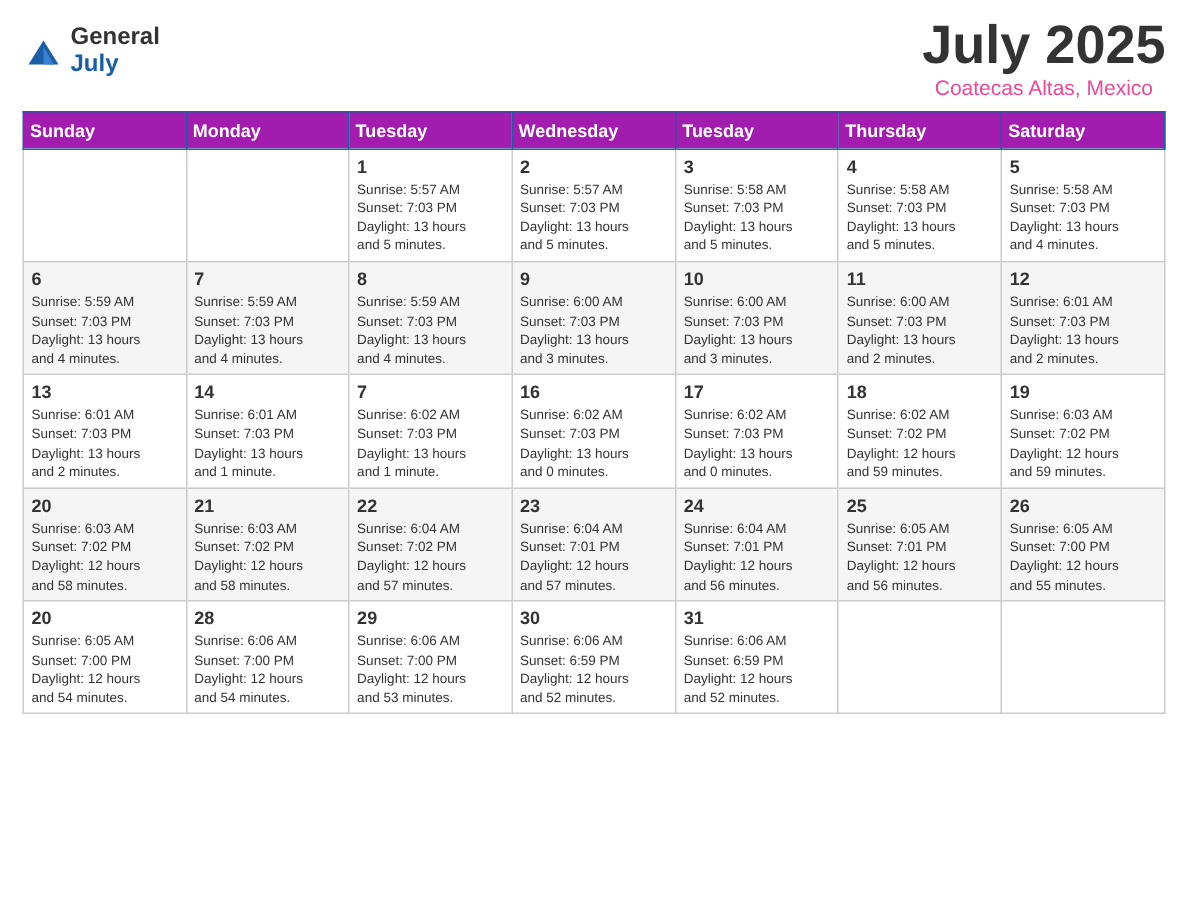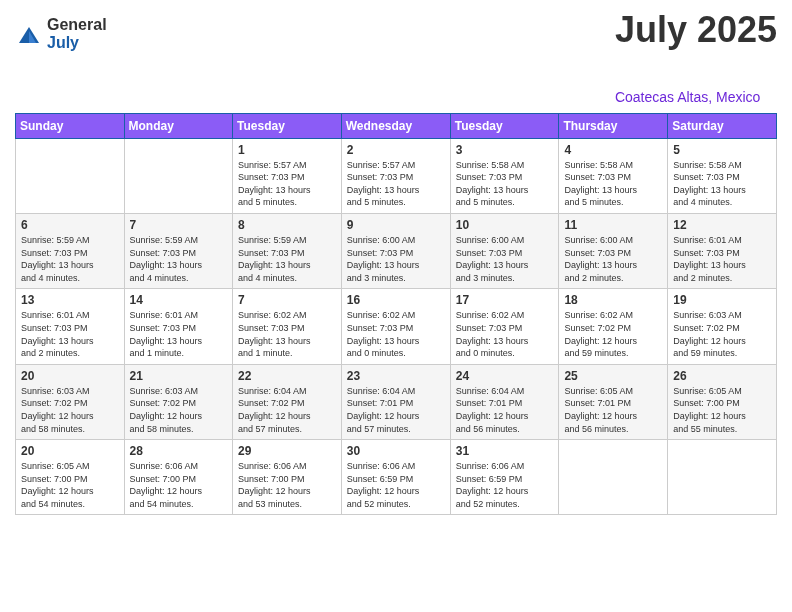--- a/index.html
+++ b/index.html
@@ -40,40 +40,39 @@
       font-size: 16px;
       font-weight: bold;
       color: #1a5ea8;
     }
     .logo-icon {
       width: 28px;
       height: 28px;
       margin-right: 4px;
     }
     .title-block {
-      text-align: left;
+      text-align: center;
     }
     .month-year {
       font-size: 36px;
       font-weight: bold;
       color: #333;
       line-height: 1.1;
     }
     .location {
       font-size: 14px;
-      color: #6d28d9;
-      margin-top: 39px;
+      color: #ec4899;
     }
     .calendar {
       width: 100%;
       border-collapse: collapse;
       border: 1px solid #ccc;
     }
     .calendar th {
-      background: #8b5cf6;
+      background: #a21caf;
       color: #fff;
       font-size: 12px;
       font-weight: bold;
       padding: 5px 4px;
       text-align: left;
       border: 1px solid #1a5ea8;
     }
     .calendar td {
       border: 1px solid #ccc;
       vertical-align: top;

